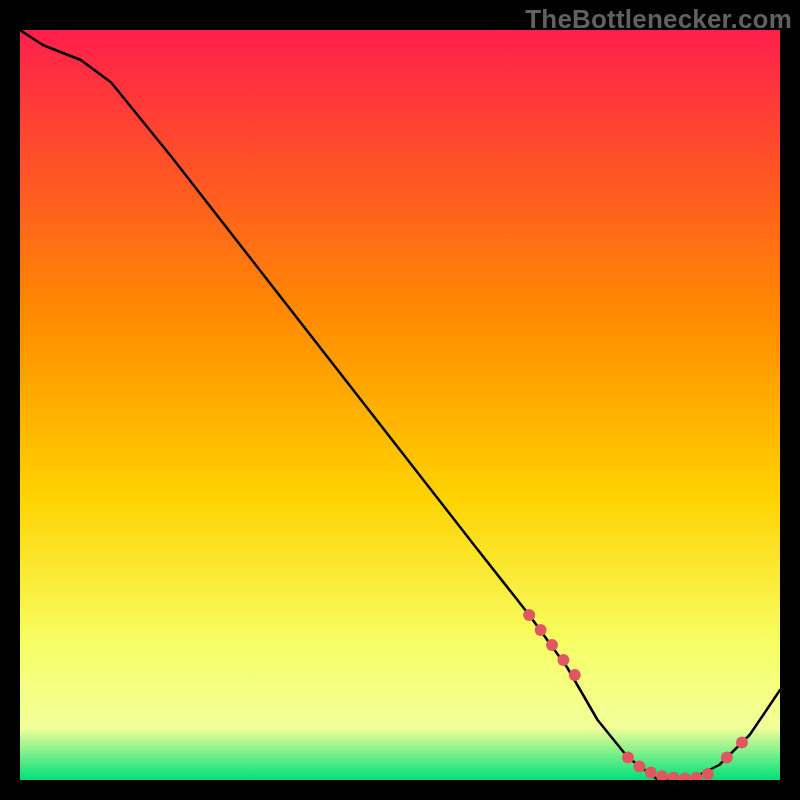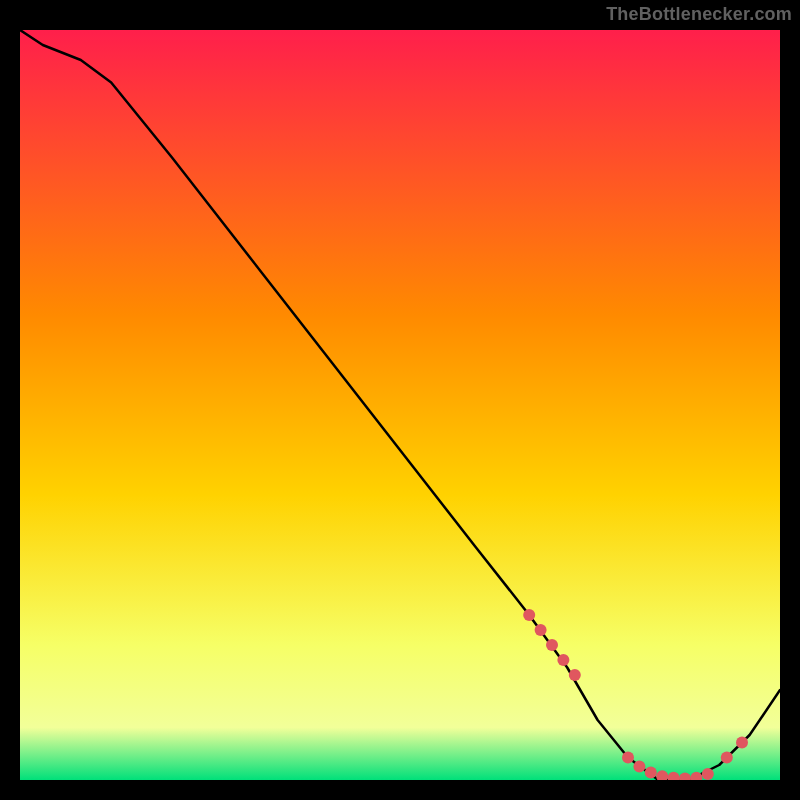--- a/index.html
+++ b/index.html
@@ -15,21 +15,21 @@
     position: relative;
     width: 800px;
     height: 800px;
     background: #000;
   }
   .attribution {
     position: absolute;
     top: 4px;
     right: 8px;
     color: #616161;
-    font-size: 18px;
+    font-size: 26px;
     font-weight: 600;
     letter-spacing: 0.2px;
   }
   .plot {
     position: absolute;
     left: 20px;
     top: 30px;
     width: 760px;
     height: 750px;
   }

